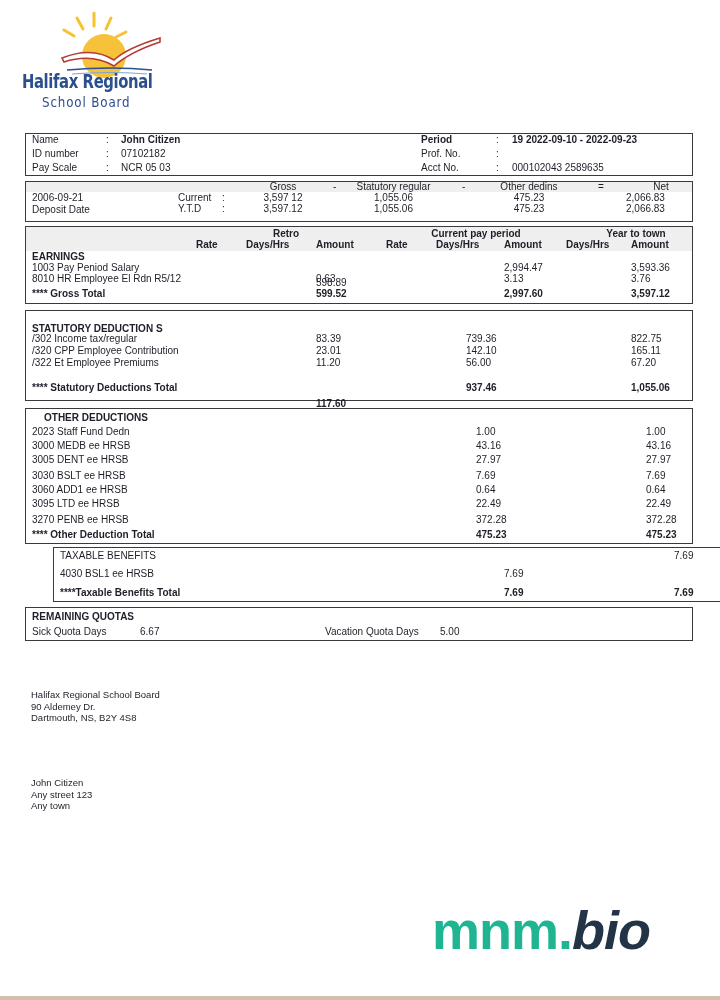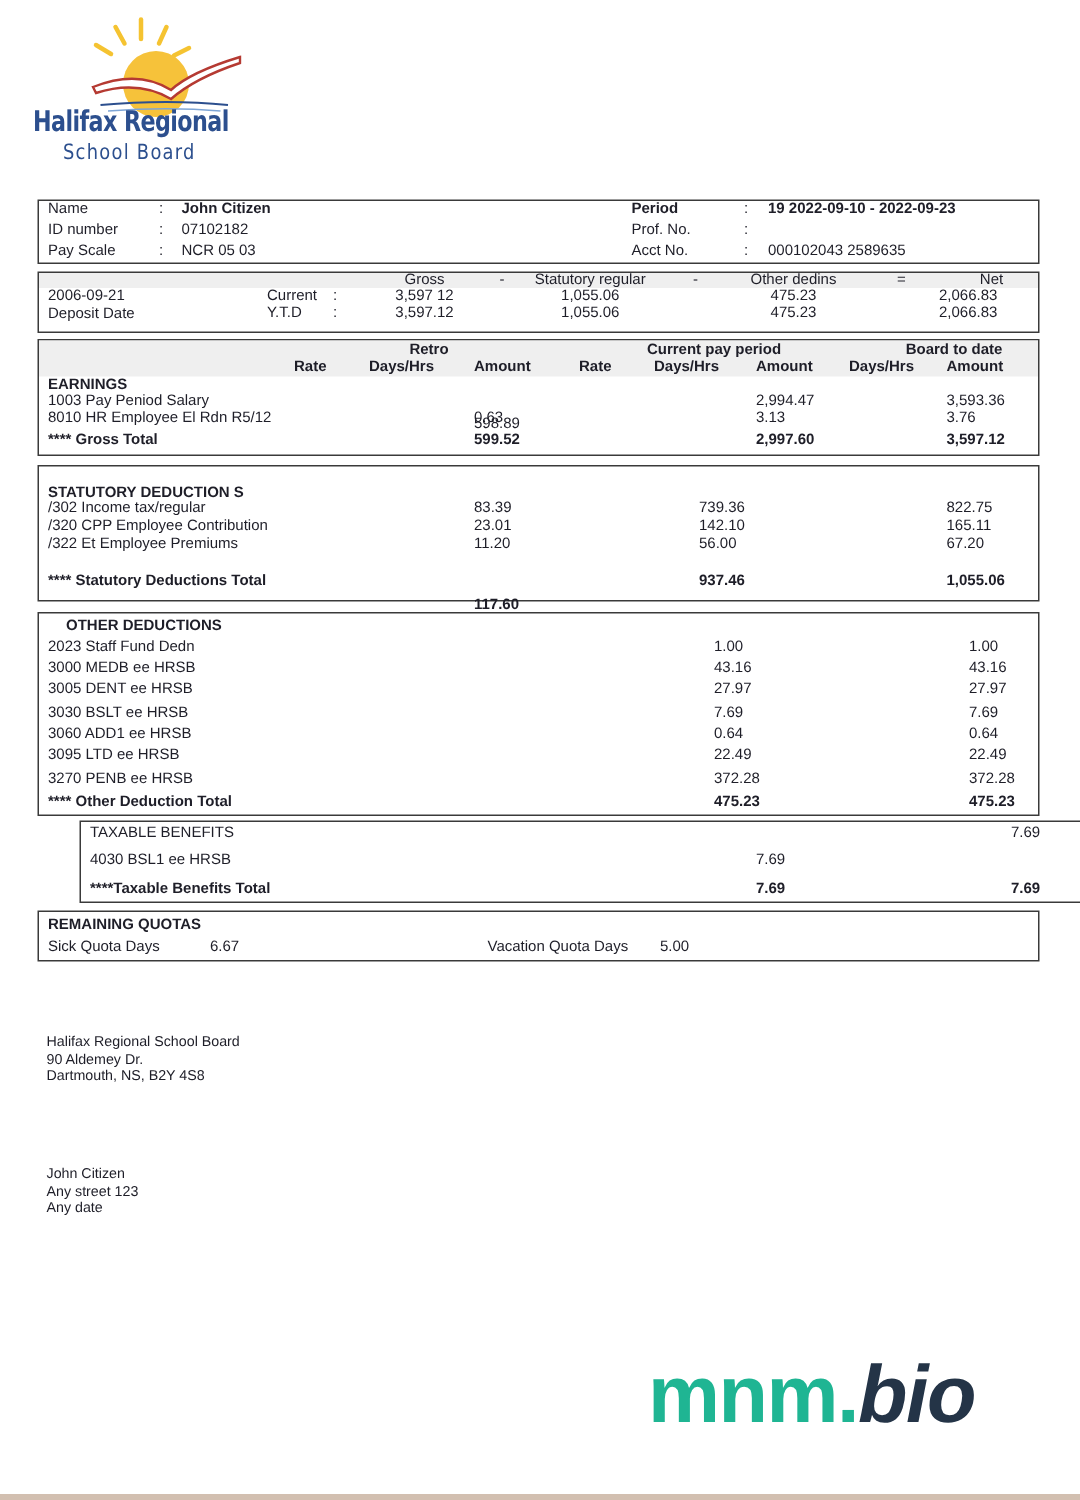--- a/index.html
+++ b/index.html
@@ -89,21 +89,21 @@
   <span class="t c" style="left:232px;top:21px;width:50px;">3,597.12</span>
   <span class="t c" style="left:320px;top:21px;width:95px;">1,055.06</span>
   <span class="t c" style="left:458px;top:21px;width:90px;">475.23</span>
   <span class="t r" style="left:600px;top:21px;width:62px;">2,066.83</span>
 </div>
 
 <div class="box" style="top:226px;height:78px;">
   <div class="shade" style="top:0;height:24px;"></div>
   <span class="t b c" style="left:235px;top:1px;width:50px;">Retro</span>
   <span class="t b c" style="left:385px;top:1px;width:130px;">Current pay period</span>
-  <span class="t b c" style="left:560px;top:1px;width:100px;">Board to date</span>
+  <span class="t b c" style="left:560px;top:1px;width:100px;">Year to town</span>
   <span class="t b r" style="left:170px;top:12px;width:40px;">Rate</span>
   <span class="t b r" style="left:220px;top:12px;width:58px;">Days/Hrs</span>
   <span class="t b r" style="left:290px;top:12px;width:52px;">Amount</span>
   <span class="t b r" style="left:360px;top:12px;width:40px;">Rate</span>
   <span class="t b r" style="left:410px;top:12px;width:58px;">Days/Hrs</span>
   <span class="t b r" style="left:478px;top:12px;width:55px;">Amount</span>
   <span class="t b r" style="left:540px;top:12px;width:58px;">Days/Hrs</span>
   <span class="t b r" style="left:605px;top:12px;width:55px;">Amount</span>
 
   <span class="t b" style="left:6px;top:24px;">EARNINGS</span>
@@ -204,20 +204,20 @@
 
 <div class="addr" style="top:689px;">
   <div>Halifax Regional School Board</div>
   <div>90 Aldemey Dr.</div>
   <div>Dartmouth, NS, B2Y 4S8</div>
 </div>
 
 <div class="addr" style="top:777px;">
   <div>John Citizen</div>
   <div>Any street 123</div>
-  <div>Any date</div>
+  <div>Any town</div>
 </div>
 
 <div class="brand">
   <span class="m">mnm.</span><span class="d">bio</span>
 </div>
 
 <div class="bottom-bar"></div>
 
 </body></html>

